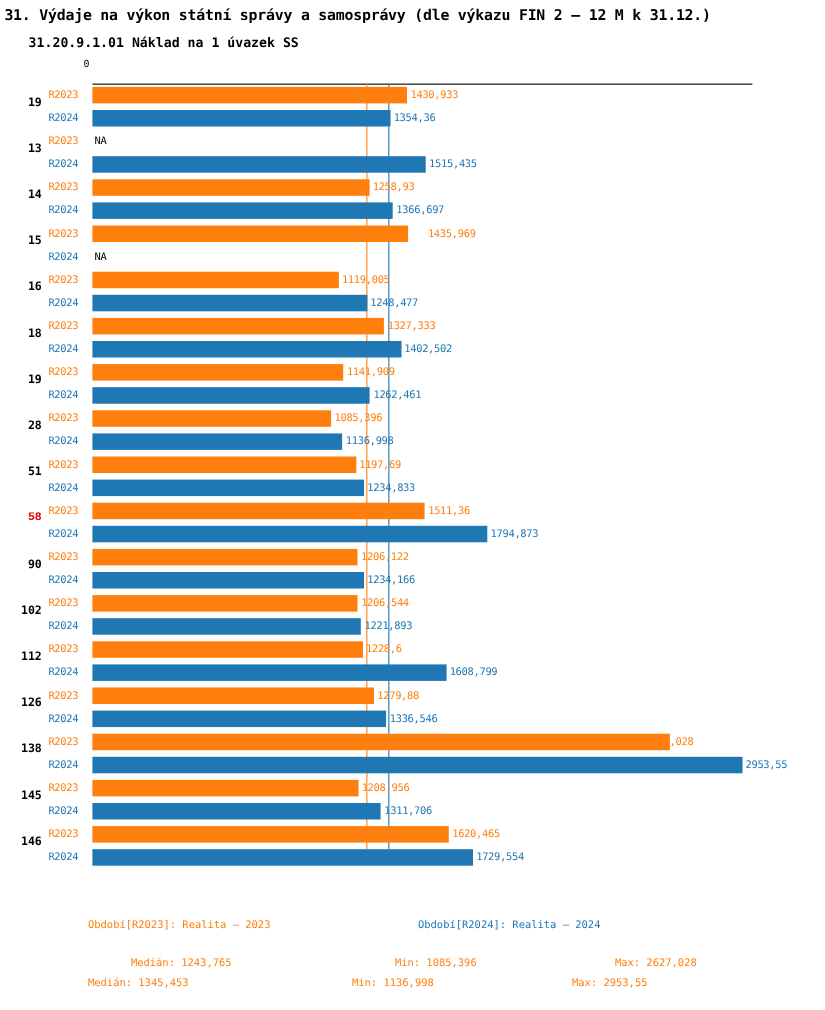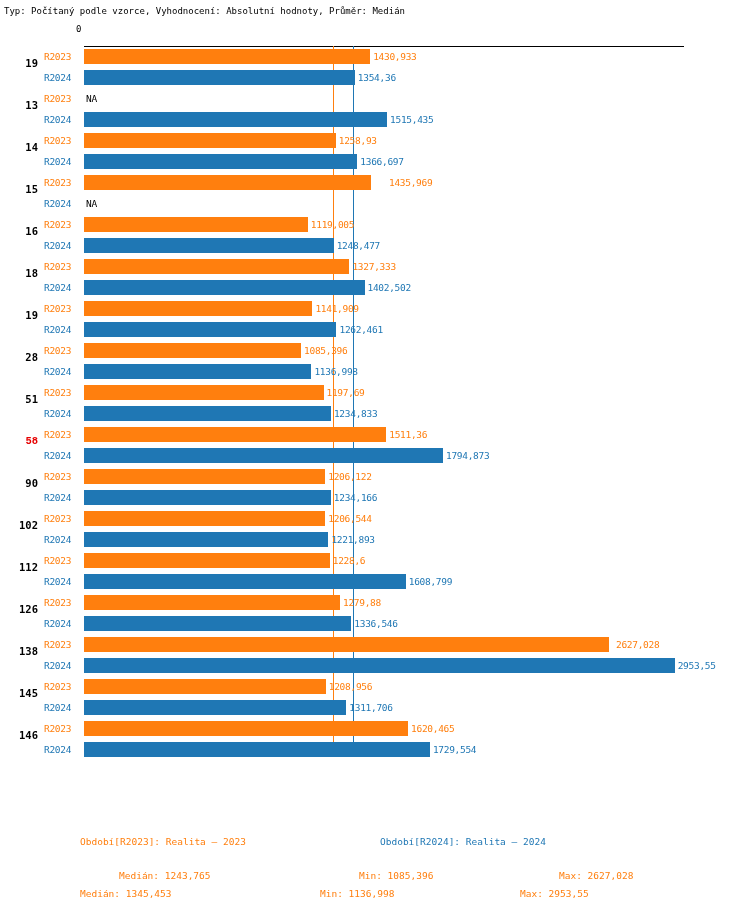--- a/index.html
+++ b/index.html
@@ -167,21 +167,22 @@
   .stats .c-max  { left: 520px; }
   .stats .r1 { top: 0px; padding-left: 39px; }
   .stats .r2 { top: 18px; }
   .stats .orange { color: #ff7f0e; }
 </style>
 </head>
 <body>
 
 <div class="page">
 
-  <div class="meta">Typ: Počítaný podle vzorce, Vyhodnocení: Absolutní hodnoty, Průměr: Medián</div>
+  <div class="title">31. Výdaje na výkon státní správy a samosprávy (dle výkazu FIN 2 – 12 M k 31.12.)</div>
+  <div class="subtitle">31.20.9.1.01 Náklad na 1 úvazek SS</div>
 
   <div class="chart">
     <div class="axis-zero-label">0</div>
     <div class="axis-top-line"></div>
     <div class="vline median-orange" id="median-line-2023" style="left: 332.753px;"></div>
     <div class="vline median-blue" id="median-line-2024" style="left: 353.091px;"></div>
     <div class="rows" id="rows">
         <div class="grp">
           <div class="grp-label">19</div>
           <div class="bar-row r1">
@@ -360,21 +361,21 @@
             <div class="series-label s2024">R2024</div>
             <div class="bar s2024" style="width: 267.309px;"></div>
             <div class="val s2024" style="left: 354.309px;">1336,546</div>
           </div>
         </div>
         <div class="grp">
           <div class="grp-label">138</div>
           <div class="bar-row r1">
             <div class="series-label s2023">R2023</div>
             <div class="bar s2023" style="width: 525.406px;"></div>
-            <div class="val s2023" style="left: 616px;">2627,028</div>
+            <div class="val s2023" style="left: 587px;">2627,028</div>
           </div>
           <div class="bar-row r2">
             <div class="series-label s2024">R2024</div>
             <div class="bar s2024" style="width: 590.71px;"></div>
             <div class="val s2024" style="left: 677.71px;">2953,55</div>
           </div>
         </div>
         <div class="grp">
           <div class="grp-label">145</div>
           <div class="bar-row r1">

